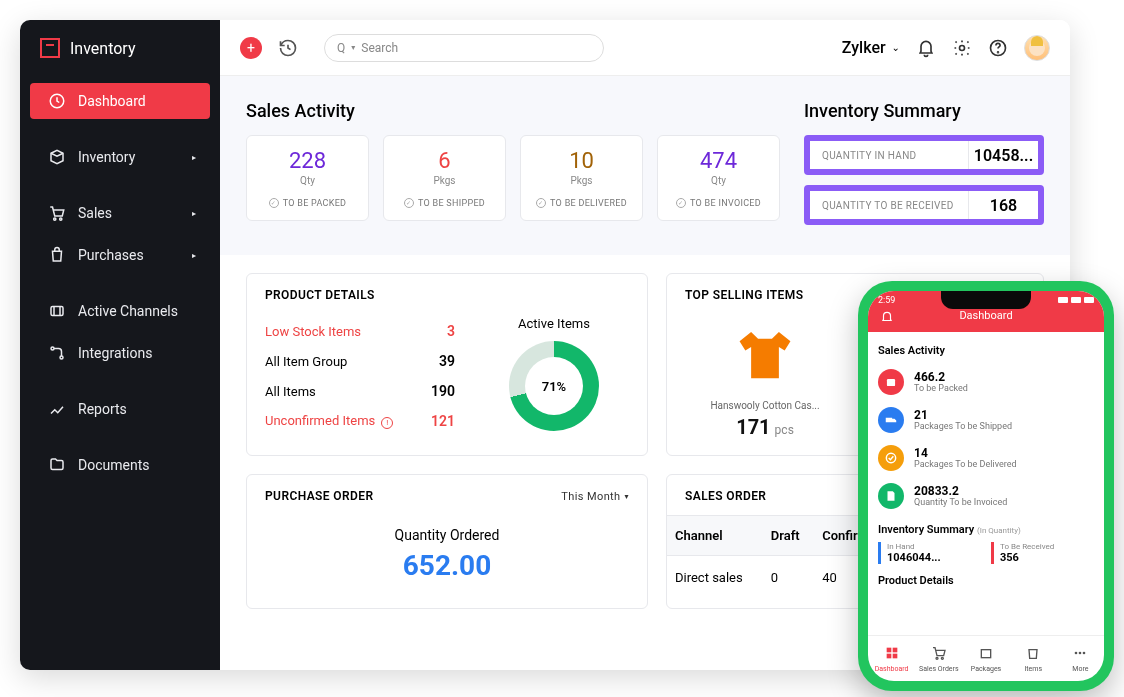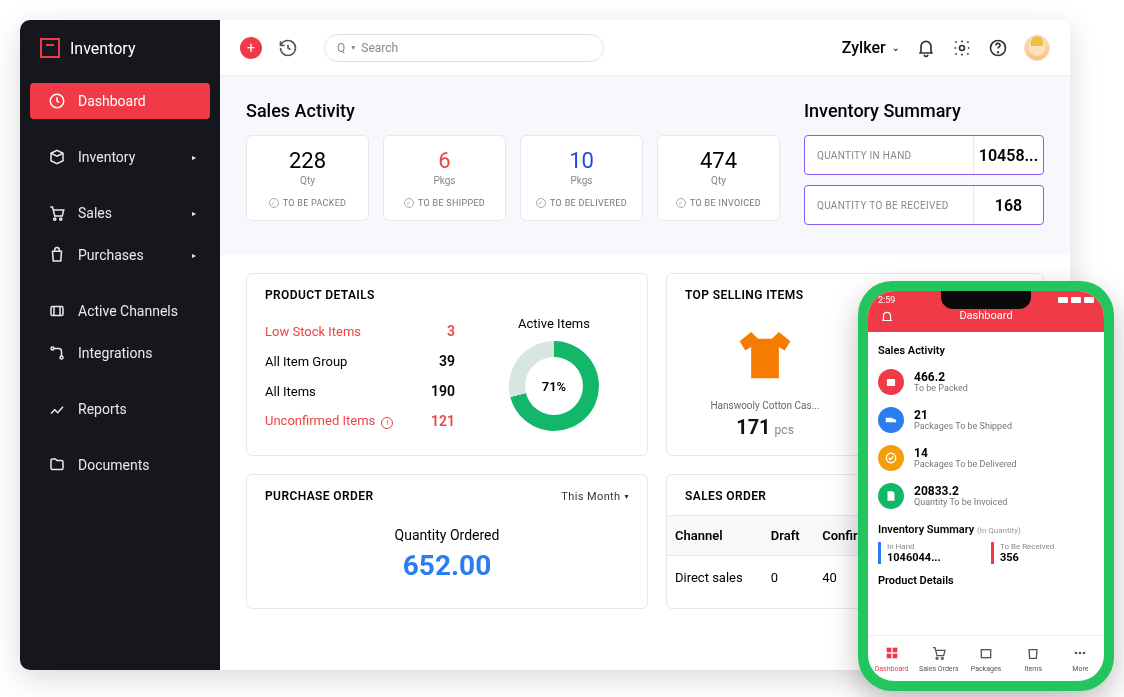--- a/index.html
+++ b/index.html
@@ -41,26 +41,26 @@
   .summary-row { display: flex; padding: 24px 26px 20px; background: #f7f8fc; gap: 24px; }
   .sales-activity { flex: 1; }
   .section-title { font-size: 18px; font-weight: 500; margin-bottom: 14px; }
   .activity-cards { display: flex; gap: 14px; }
   .act-card { flex: 1; background: #fff; border: 1px solid #e7e8ec; border-radius: 6px; padding: 12px 10px; text-align: center; }
   .act-num { font-size: 22px; font-weight: 400; }
   .act-unit { font-size: 10px; color: #888; margin-top: 2px; }
   .act-label { font-size: 9px; color: #777; margin-top: 12px; letter-spacing: .3px; display:flex; align-items:center; justify-content:center; gap:4px; }
   .act-label .ring { width:10px; height:10px; border:1px solid #aaa; border-radius:5px; position:relative; }
   .act-label .ring::after { content:"✓"; position:absolute; font-size:6px; top:0; left:1px; color:#aaa; }
-  .c-blue { color: #000000; }
+  .c-blue { color: #6d28d9; }
   .c-red { color: #e44; }
-  .c-green { color: #1d4ed8; }
+  .c-green { color: #a16207; }
 
   .inv-summary { width: 240px; }
-  .inv-row { display: flex; align-items: stretch; height: 40px; border: 1px solid #8b5cf6; border-radius: 4px; margin-bottom: 10px; background: #fff; overflow: hidden; }
+  .inv-row { display: flex; align-items: stretch; height: 40px; border: 6px solid #8b5cf6; border-radius: 4px; margin-bottom: 10px; background: #fff; overflow: hidden; }
   .inv-label { flex: 1; font-size: 10px; color: #888; display: flex; align-items: center; padding: 0 12px; letter-spacing: .3px; }
   .inv-val { width: 70px; border-left: 1px solid #e7e8ec; display: flex; align-items: center; justify-content: center; font-weight: 600; font-size: 16px; }
 
   
   .panels { padding: 18px 26px 20px; display: grid; grid-template-columns: 402px 1fr; grid-template-rows: auto auto; gap: 18px; }
   .panel { border: 1px solid #e7e8ec; border-radius: 6px; background: #fff; }
   .panel-hd { display: flex; align-items: center; justify-content: space-between; padding: 14px 18px 0; font-size: 12px; font-weight: 600; letter-spacing: .4px; }
   .period { font-size: 11px; font-weight: 400; color: #333; display:flex; align-items:center; gap:4px; cursor:pointer; }
   .period .caret { font-size: 8px; }
   .panel-body { padding: 14px 18px 18px; }

